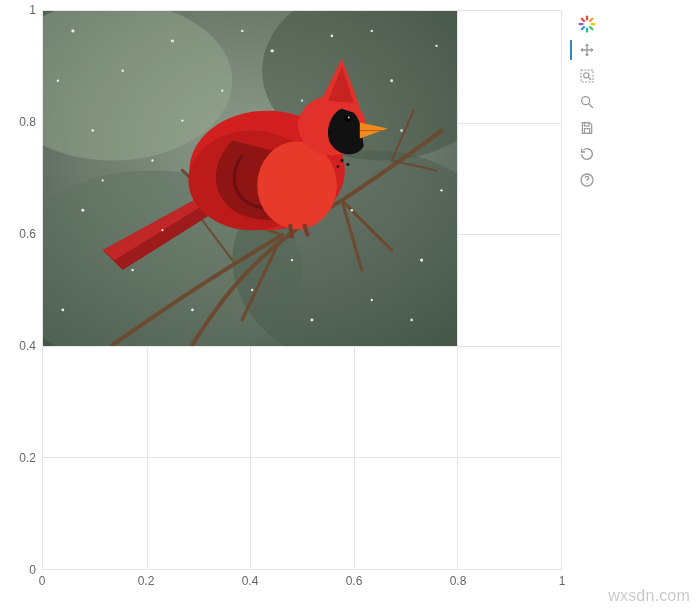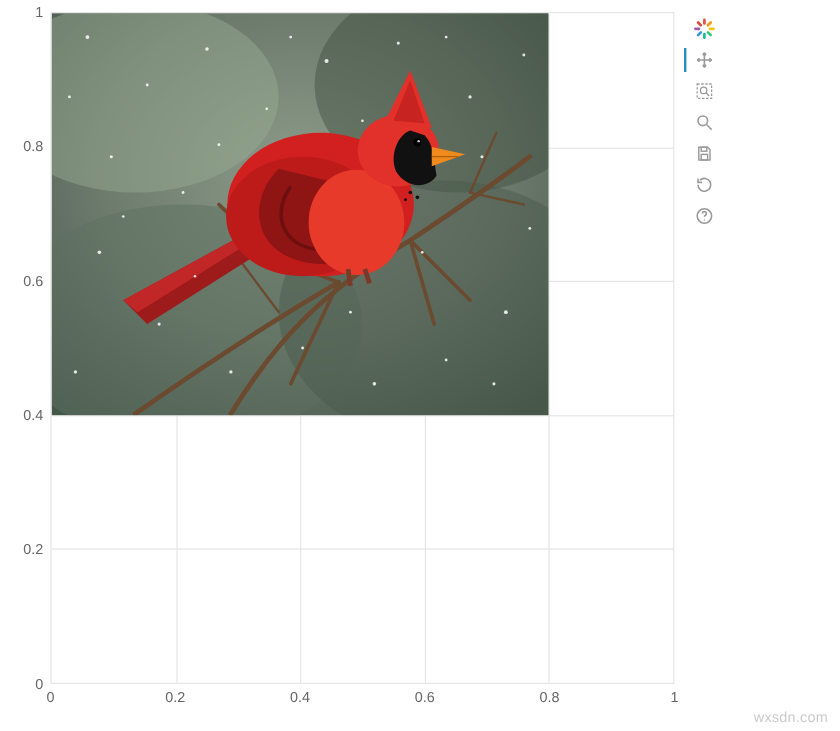--- a/index.html
+++ b/index.html
@@ -103,21 +103,21 @@
     width: 2px;
     background: #2b8cbe;
   }
   .tool svg { width: 16px; height: 16px; display:block; }
   .bokeh-logo svg { width: 18px; height: 18px; }
 
   .watermark {
     position: absolute;
     right: 10px;
     bottom: 4px;
-    font-size: 12px;
+    font-size: 16px;
     color: rgba(0,0,0,0.22);
     font-family: Arial, sans-serif;
     letter-spacing: 0.2px;
   }
 </style>
 </head>
 <body>
 
 <div class="container">
 

